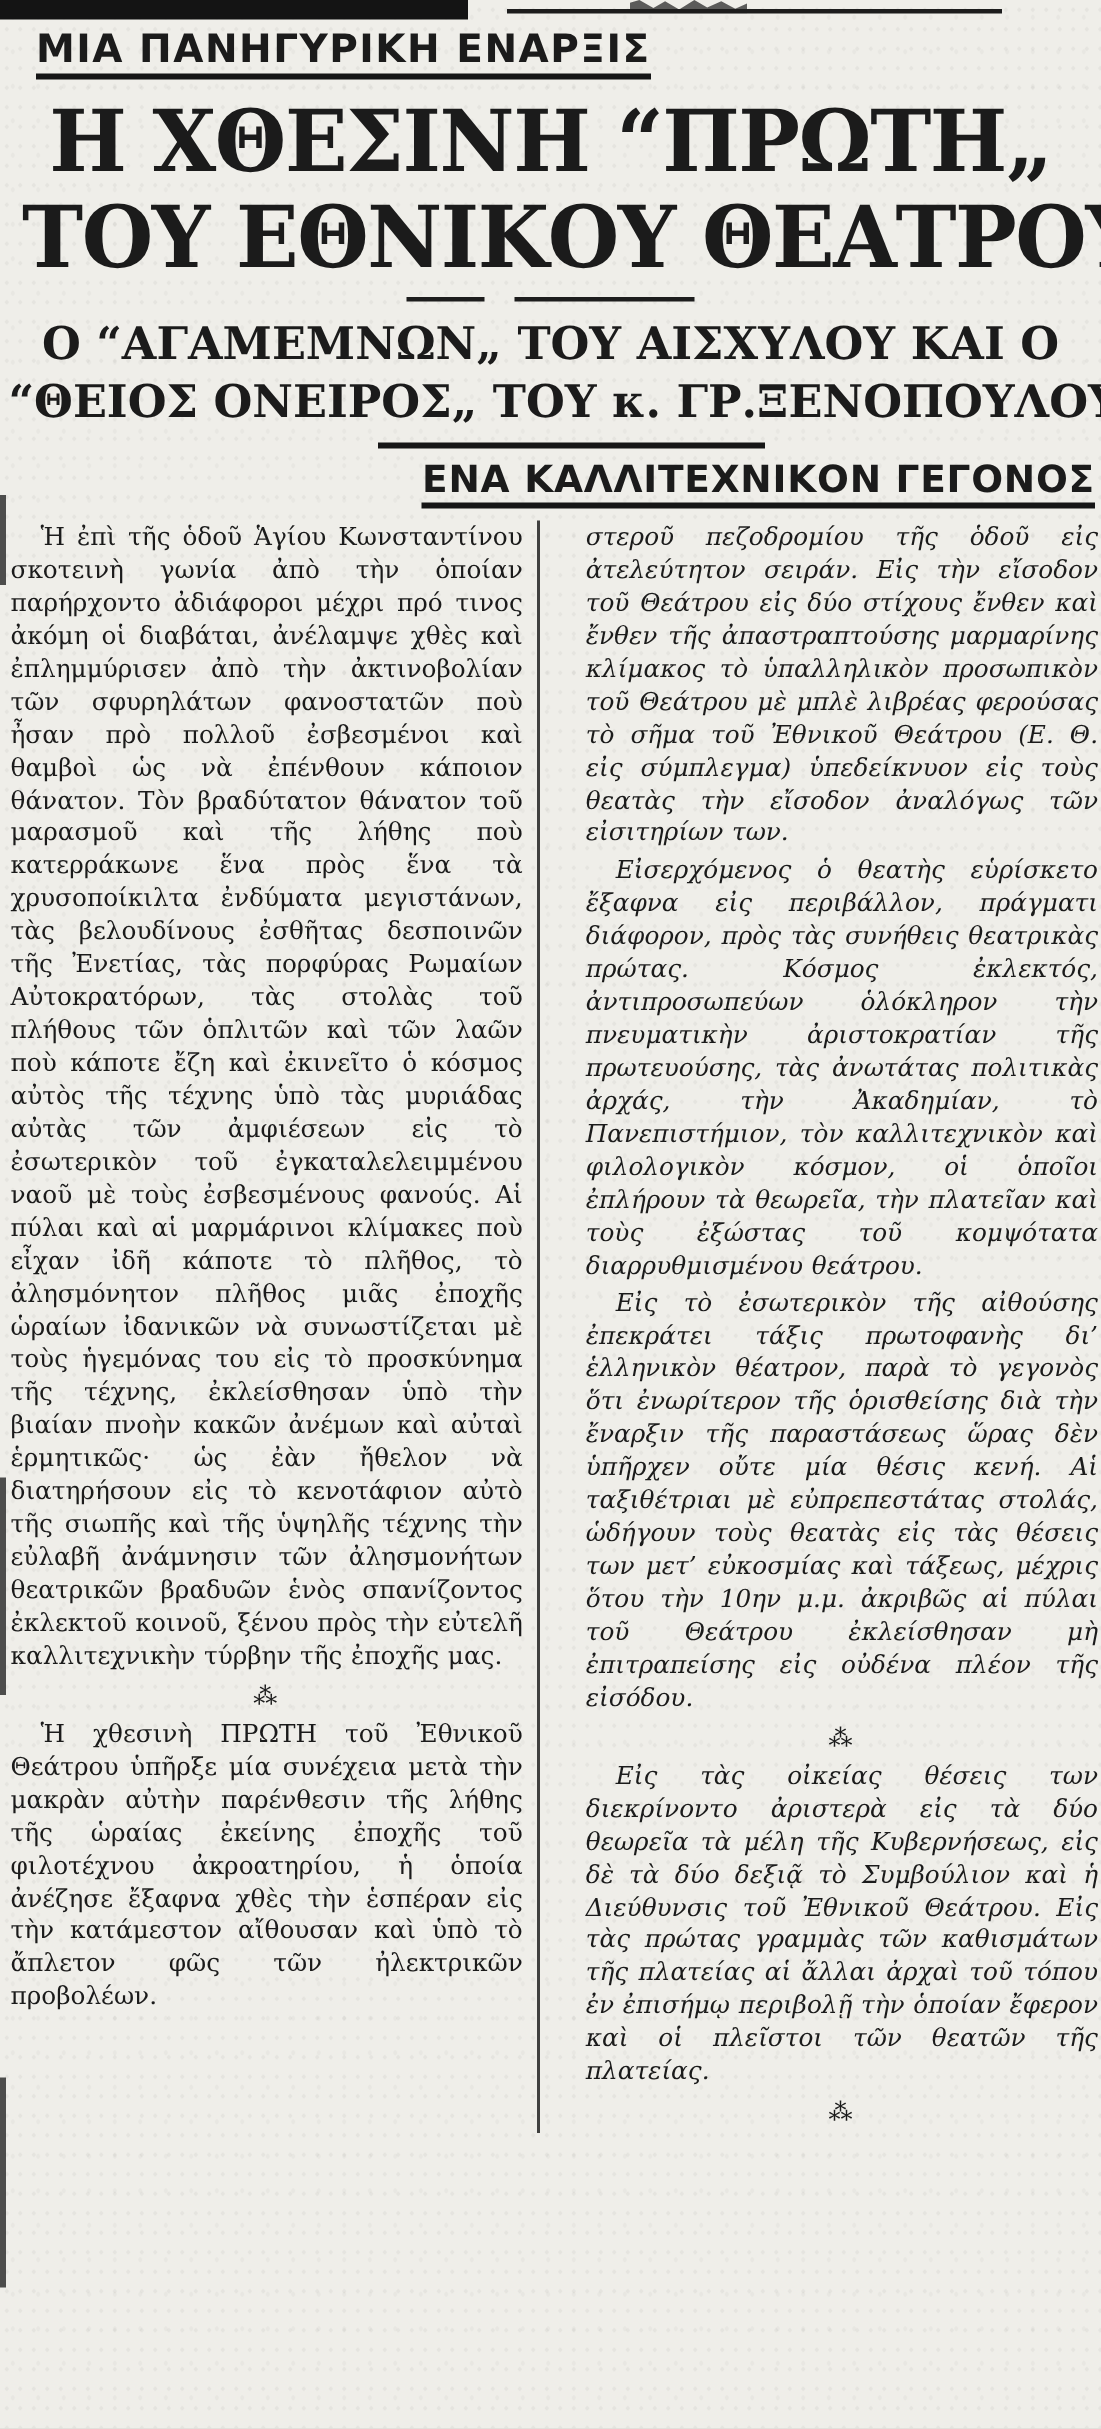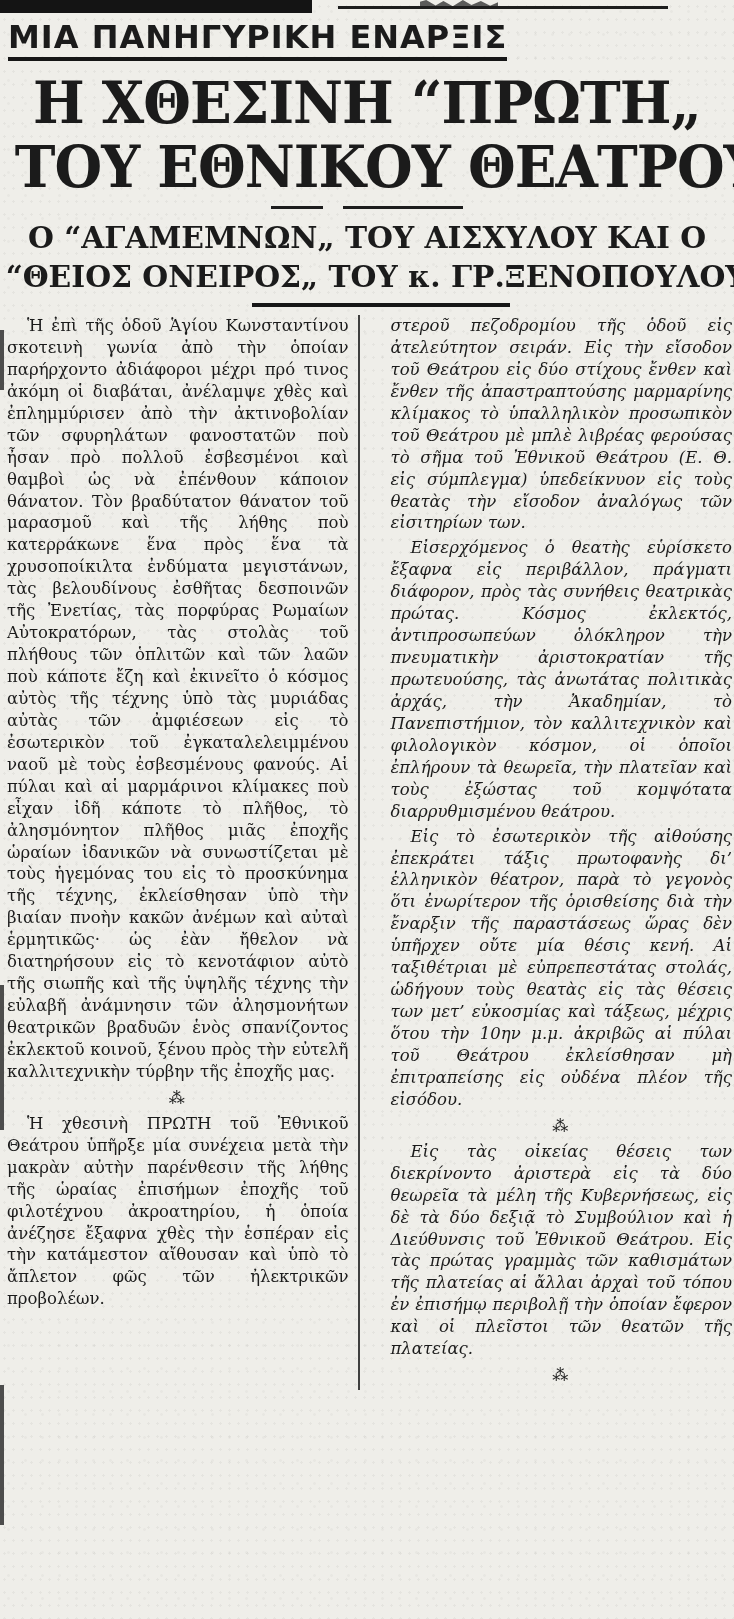--- a/index.html
+++ b/index.html
@@ -24,22 +24,22 @@
   
   .edge-mark{position:absolute;left:0;width:4px;background:#242424;opacity:.8;}
   .edge-mark.m1{top:330px;height:60px;}
   .edge-mark.m2{top:985px;height:145px;}
   .edge-mark.m3{top:1385px;height:140px;}
 
   .kicker-wrap{padding:18px 0 0 8px;}
   .kicker{
     display:inline-block;
     font-family:"DejaVu Sans", sans-serif;
-    font-weight:bold;font-size:32px;letter-spacing:1px;
-    border-bottom:4px solid #161616;padding-bottom:1px;
+    font-weight:bold;font-size:26px;letter-spacing:1px;
+    border-bottom:4px solid #161616;padding-bottom:1px;margin-left:16px;
   }
   .headline{
     margin:10px 0 0 0;text-align:center;
     font-weight:bold;font-size:57px;line-height:1.13;
     letter-spacing:-1px;
     transform:scaleX(.96);transform-origin:center;
     white-space:nowrap;
   }
   .headline .hl{display:block;}
   .headline-flourish{text-align:center;margin:6px 0 4px 0;height:4px;}
@@ -100,27 +100,30 @@
     <i class="f1"></i><i class="f2"></i>
   </div>
 
   <h2 class="subhead">
     <span class="sl">Ο “ΑΓΑΜΕΜΝΩΝ„ ΤΟΥ ΑΙΣΧΥΛΟΥ ΚΑΙ Ο</span>
     <span class="sl">“ΘΕΙΟΣ ΟΝΕΙΡΟΣ„ ΤΟΥ κ. ΓΡ.ΞΕΝΟΠΟΥΛΟΥ</span>
   </h2>
 
   <div class="subhead-underline"></div>
 
+  <div class="section-head-row">
+    <div class="section-head">ΕΝΑ ΚΑΛΛΙΤΕΧΝΙΚΟΝ ΓΕΓΟΝΟΣ</div>
+  </div>
 
   <div class="cols">
 
     <div class="col col1">
       <p>Ἡ ἐπὶ τῆς ὁδοῦ Ἁγίου Κωνσταντίνου σκοτεινὴ γωνία ἀπὸ τὴν ὁποίαν παρήρχοντο ἀδιάφοροι μέχρι πρό τινος ἀκόμη οἱ διαβάται, ἀνέλαμψε χθὲς καὶ ἐπλημμύρισεν ἀπὸ τὴν ἀκτινοβολίαν τῶν σφυρηλάτων φανοστατῶν ποὺ ἦσαν πρὸ πολλοῦ ἐσβεσμένοι καὶ θαμβοὶ ὡς νὰ ἐπένθουν κάποιον θάνατον. Τὸν βραδύτατον θάνατον τοῦ μαρασμοῦ καὶ τῆς λήθης ποὺ κατερράκωνε ἕνα πρὸς ἕνα τὰ χρυσοποίκιλτα ἐνδύματα μεγιστάνων, τὰς βελουδίνους ἐσθῆτας δεσποινῶν τῆς Ἐνετίας, τὰς πορφύρας Ρωμαίων Αὐτοκρατόρων, τὰς στολὰς τοῦ πλήθους τῶν ὁπλιτῶν καὶ τῶν λαῶν ποὺ κάποτε ἔζη καὶ ἐκινεῖτο ὁ κόσμος αὐτὸς τῆς τέχνης ὑπὸ τὰς μυριάδας αὐτὰς τῶν ἀμφιέσεων εἰς τὸ ἐσωτερικὸν τοῦ ἐγκαταλελειμμένου ναοῦ μὲ τοὺς ἐσβεσμένους φανούς. Αἱ πύλαι καὶ αἱ μαρμάρινοι κλίμακες ποὺ εἶχαν ἰδῆ κάποτε τὸ πλῆθος, τὸ ἀλησμόνητον πλῆθος μιᾶς ἐποχῆς ὡραίων ἰδανικῶν νὰ συνωστίζεται μὲ τοὺς ἡγεμόνας του εἰς τὸ προσκύνημα τῆς τέχνης, ἐκλείσθησαν ὑπὸ τὴν βιαίαν πνοὴν κακῶν ἀνέμων καὶ αὐταὶ ἑρμητικῶς· ὡς ἐὰν ἤθελον νὰ διατηρήσουν εἰς τὸ κενοτάφιον αὐτὸ τῆς σιωπῆς καὶ τῆς ὑψηλῆς τέχνης τὴν εὐλαβῆ ἀνάμνησιν τῶν ἀλησμονήτων θεατρικῶν βραδυῶν ἑνὸς σπανίζοντος ἐκλεκτοῦ κοινοῦ, ξένου πρὸς τὴν εὐτελῆ καλλιτεχνικὴν τύρβην τῆς ἐποχῆς μας.</p>
       <div class="asterism">⁂</div>
-      <p>Ἡ χθεσινὴ ΠΡΩΤΗ τοῦ Ἐθνικοῦ Θεάτρου ὑπῆρξε μία συνέχεια μετὰ τὴν μακρὰν αὐτὴν παρένθεσιν τῆς λήθης τῆς ὡραίας ἐπισήμων ἐποχῆς τοῦ φιλοτέχνου ἀκροατηρίου, ἡ ὁποία ἀνέζησε ἔξαφνα χθὲς τὴν ἑσπέραν εἰς τὴν κατάμεστον αἴθουσαν καὶ ὑπὸ τὸ ἄπλετον φῶς τῶν ἠλεκτρικῶν προβολέων.</p>
+      <p>Ἡ χθεσινὴ ΠΡΩΤΗ τοῦ Ἐθνικοῦ Θεάτρου ὑπῆρξε μία συνέχεια μετὰ τὴν μακρὰν αὐτὴν παρένθεσιν τῆς λήθης τῆς ὡραίας ἐκείνης ἐποχῆς τοῦ φιλοτέχνου ἀκροατηρίου, ἡ ὁποία ἀνέζησε ἔξαφνα χθὲς τὴν ἑσπέραν εἰς τὴν κατάμεστον αἴθουσαν καὶ ὑπὸ τὸ ἄπλετον φῶς τῶν ἠλεκτρικῶν προβολέων.</p>
     </div>
 
     <div class="col col2">
       <p class="noindent">στεροῦ πεζοδρομίου τῆς ὁδοῦ εἰς ἀτελεύτητον σειράν. Εἰς τὴν εἴσοδον τοῦ Θεάτρου εἰς δύο στίχους ἔνθεν καὶ ἔνθεν τῆς ἀπαστραπτούσης μαρμαρίνης κλίμακος τὸ ὑπαλληλικὸν προσωπικὸν τοῦ Θεάτρου μὲ μπλὲ λιβρέας φερούσας τὸ σῆμα τοῦ Ἐθνικοῦ Θεάτρου (Ε. Θ. εἰς σύμπλεγμα) ὑπεδείκνυον εἰς τοὺς θεατὰς τὴν εἴσοδον ἀναλόγως τῶν εἰσιτηρίων των.</p>
       <p>Εἰσερχόμενος ὁ θεατὴς εὑρίσκετο ἔξαφνα εἰς περιβάλλον, πράγματι διάφορον, πρὸς τὰς συνήθεις θεατρικὰς πρώτας. Κόσμος ἐκλεκτός, ἀντιπροσωπεύων ὁλόκληρον τὴν πνευματικὴν ἀριστοκρατίαν τῆς πρωτευούσης, τὰς ἀνωτάτας πολιτικὰς ἀρχάς, τὴν Ἀκαδημίαν, τὸ Πανεπιστήμιον, τὸν καλλιτεχνικὸν καὶ φιλολογικὸν κόσμον, οἱ ὁποῖοι ἐπλήρουν τὰ θεωρεῖα, τὴν πλατεῖαν καὶ τοὺς ἐξώστας τοῦ κομψότατα διαρρυθμισμένου θεάτρου.</p>
       <p>Εἰς τὸ ἐσωτερικὸν τῆς αἰθούσης ἐπεκράτει τάξις πρωτοφανὴς δι’ ἑλληνικὸν θέατρον, παρὰ τὸ γεγονὸς ὅτι ἐνωρίτερον τῆς ὁρισθείσης διὰ τὴν ἔναρξιν τῆς παραστάσεως ὥρας δὲν ὑπῆρχεν οὔτε μία θέσις κενή. Αἱ ταξιθέτριαι μὲ εὐπρεπεστάτας στολάς, ὡδήγουν τοὺς θεατὰς εἰς τὰς θέσεις των μετ’ εὐκοσμίας καὶ τάξεως, μέχρις ὅτου τὴν 10ην μ.μ. ἀκριβῶς αἱ πύλαι τοῦ Θεάτρου ἐκλείσθησαν μὴ ἐπιτραπείσης εἰς οὐδένα πλέον τῆς εἰσόδου.</p>
       <div class="asterism">⁂</div>
       <p>Εἰς τὰς οἰκείας θέσεις των διεκρίνοντο ἀριστερὰ εἰς τὰ δύο θεωρεῖα τὰ μέλη τῆς Κυβερνήσεως, εἰς δὲ τὰ δύο δεξιᾷ τὸ Συμβούλιον καὶ ἡ Διεύθυνσις τοῦ Ἐθνικοῦ Θεάτρου. Εἰς τὰς πρώτας γραμμὰς τῶν καθισμάτων τῆς πλατείας αἱ ἄλλαι ἀρχαὶ τοῦ τόπου ἐν ἐπισήμῳ περιβολῇ τὴν ὁποίαν ἔφερον καὶ οἱ πλεῖστοι τῶν θεατῶν τῆς πλατείας.</p>
       <div class="asterism">⁂</div>
     </div>

